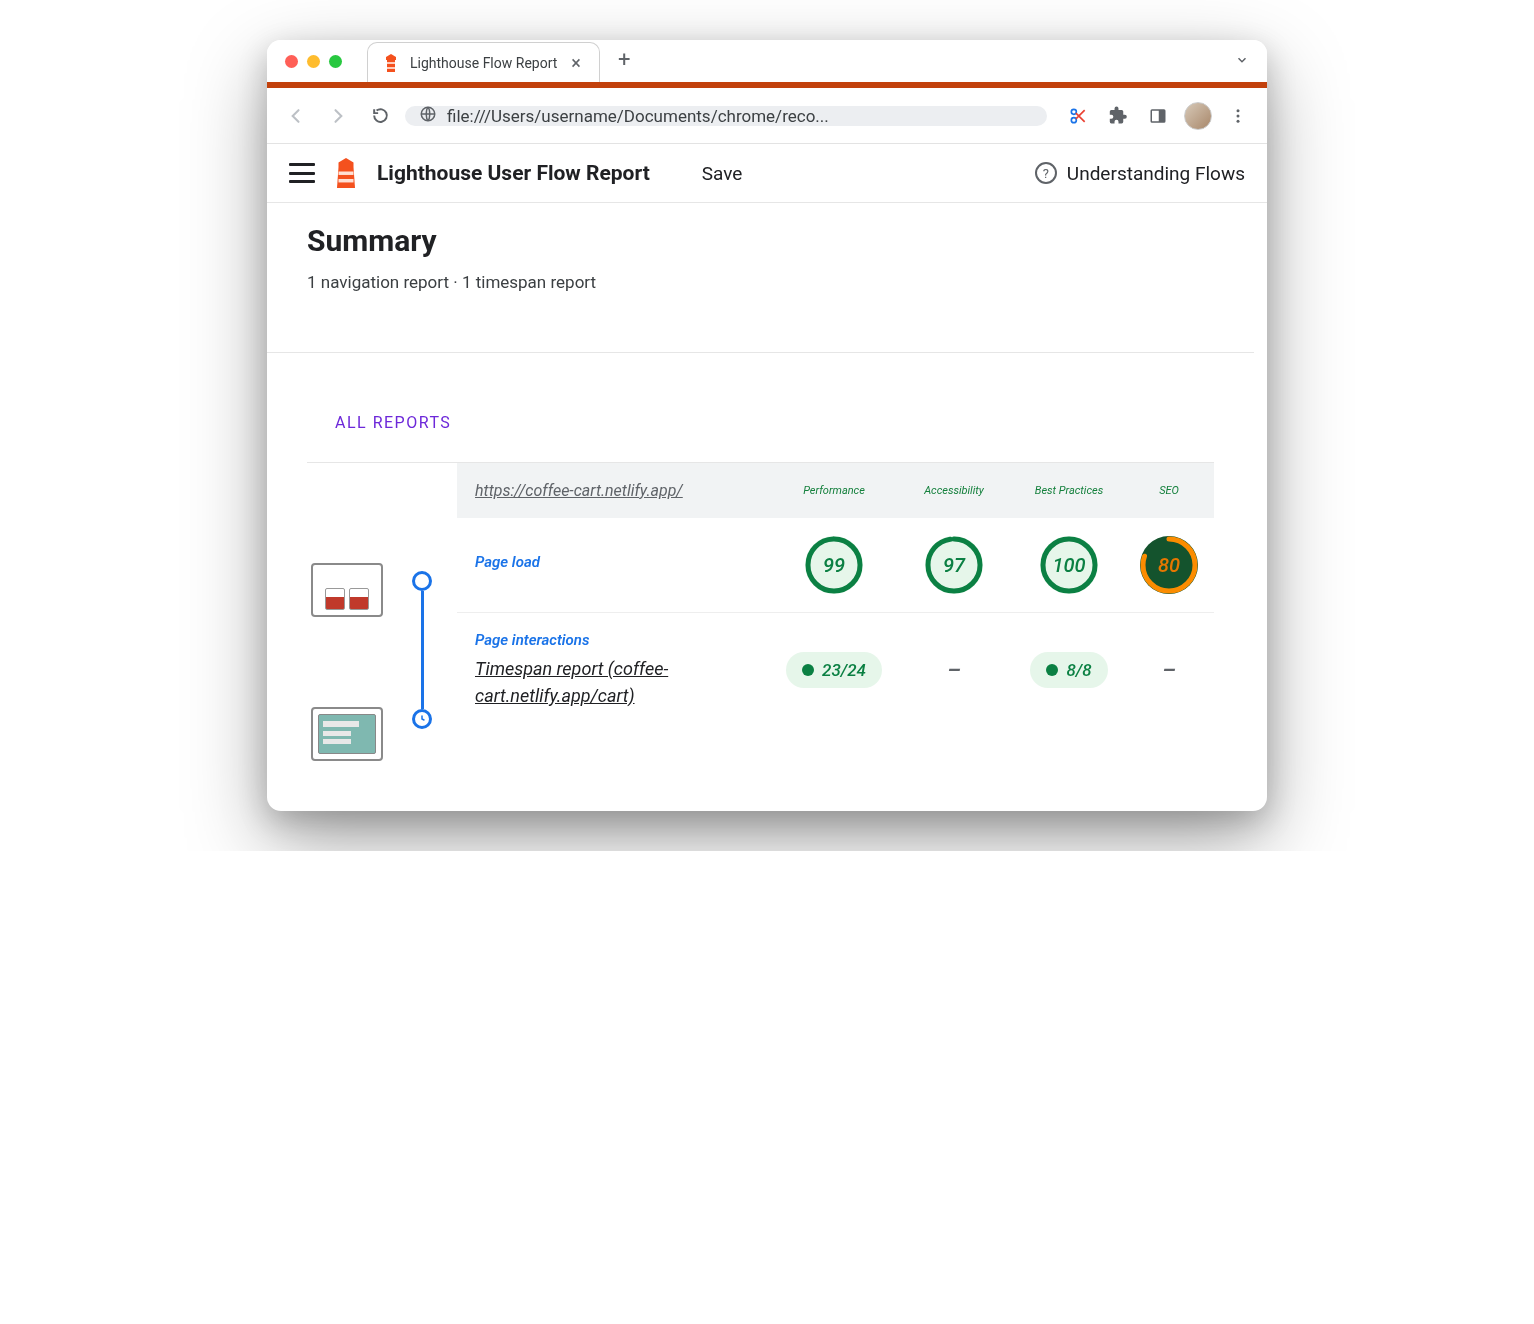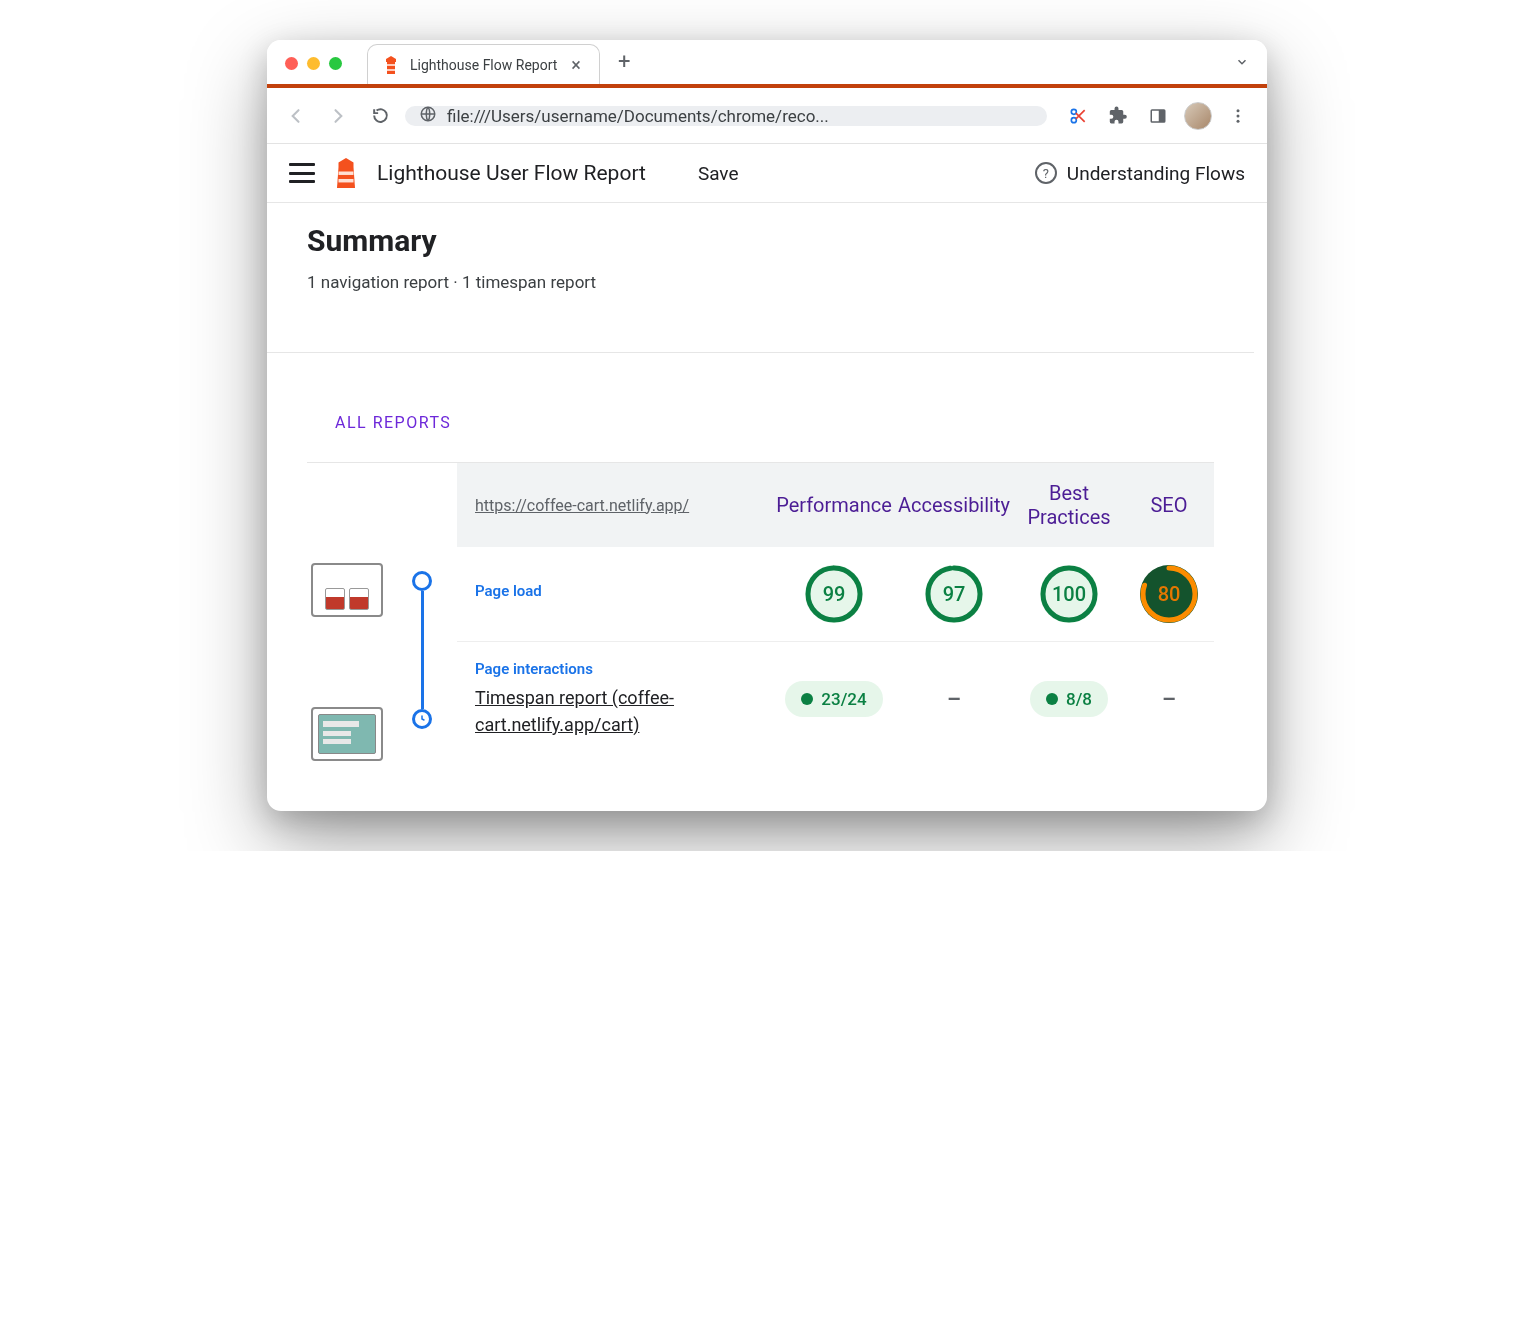--- a/index.html
+++ b/index.html
@@ -18,21 +18,21 @@
   box-shadow: 0 30px 80px rgba(0,0,0,0.35), 0 10px 30px rgba(0,0,0,0.2);
   overflow: hidden;
 }
 
 .titlebar {
   height: 48px;
   background: #fff;
   display: flex;
   align-items: flex-end;
   position: relative;
-  border-bottom: 4px solid #c2410c;
+  border-bottom: 6px solid #c2410c;
 }
 .traffic-lights {
   display: flex;
   gap: 9px;
   padding: 0 0 14px 18px;
   align-items: center;
 }
 .light { width: 13px; height: 13px; border-radius: 50%; }
 .light.red { background: #ff5f57; }
 .light.yellow { background: #febc2e; }
@@ -109,39 +109,39 @@
   padding: 14px 22px;
   gap: 18px;
   border-bottom: 1px solid #e6e6e6;
 }
 .hamburger {
   width: 26px; height: 20px; display: flex; flex-direction: column; justify-content: space-between;
   cursor: pointer;
 }
 .hamburger span { height: 3px; background: #202124; border-radius: 1px; }
 .lh-logo { display: flex; align-items: center; }
-.page-title { font-size: 21px; font-weight: 400; color: #202124; }
+.page-title { font-size: 21px; font-weight: 700; color: #202124; }
 .save-link { margin-left: 34px; font-size: 19px; color: #202124; cursor: pointer; }
 .spacer { flex: 1; }
 .understanding {
   display: flex; align-items: center; gap: 10px; font-size: 19px; color: #202124; cursor: pointer;
 }
 .help-circle {
   width: 22px; height: 22px; border: 2px solid #5f6368; border-radius: 50%;
   display: flex; align-items: center; justify-content: center; font-size: 13px; color: #5f6368;
 }
 
 .content { padding: 10px 53px 50px 40px; }
 .summary-h { font-size: 30px; font-weight: 700; color: #202124; margin-top: 10px; }
 .summary-sub { font-size: 17px; color: #3c4043; margin-top: 14px; }
 .divider { border: none; border-top: 1px solid #e6e6e6; margin: 60px -40px 0 -40px; }
 .section-label {
   font-size: 16px; letter-spacing: 1.5px; color: #6d28d9; margin-top: 60px; margin-bottom: 30px; margin-left: 28px;
 }
-.reports-area { display: flex; gap: 20px; }
+.reports-area { display: flex; gap: 20px; font-style: italic; }
 .thumbs-col { width: 80px; display: flex; flex-direction: column; align-items: center; padding-top: 100px; gap: 90px; }
 .thumb {
   width: 72px; height: 54px; border: 2px solid #8a8a8a; border-radius: 4px; background: #fff;
   display: flex; align-items: center; justify-content: center; overflow: hidden;
 }
 .thumb-inner1 { width: 60px; height: 40px; display: flex; gap: 4px; align-items: flex-end; justify-content: center; }
 .cup { width: 20px; height: 22px; background: linear-gradient(#fff 40%, #c0392b 40%); border: 1px solid #999; border-radius: 2px; }
 .thumb-inner2 { width: 58px; height: 40px; background: #7fb8b0; border: 1px solid #888; border-radius: 2px; position: relative; }
 .thumb-inner2::before { content: ""; position: absolute; left: 4px; top: 6px; width: 36px; height: 6px; background: #e8e8e8; }
 .thumb-inner2::after { content: ""; position: absolute; left: 4px; top: 16px; width: 28px; height: 5px; background: #e8e8e8; box-shadow: 0 8px 0 #e8e8e8; }
@@ -153,21 +153,21 @@
 }
 .tline { width: 3px; flex: 0 0 118px; background: #1a73e8; }
 .table-col { flex: 1; }
 .thead {
   display: grid;
   grid-template-columns: 1fr 120px 120px 110px 90px;
   background: #f1f3f4;
   align-items: center;
   padding: 18px 0;
 }
-.thead .hcol { text-align: center; font-size: 20px; color: #4c1d95; }
+.thead .hcol { text-align: center; font-size: 11px; color: #15803d; }
 .thead .hurl { padding-left: 18px; }
 .thead .hurl a { color: #5f6368; text-decoration: underline; font-size: 16px; }
 .row {
   display: grid;
   grid-template-columns: 1fr 120px 120px 110px 90px;
   align-items: center;
   padding: 18px 0;
   border-bottom: 1px solid #eee;
 }
 .row:last-child { border-bottom: none; }

